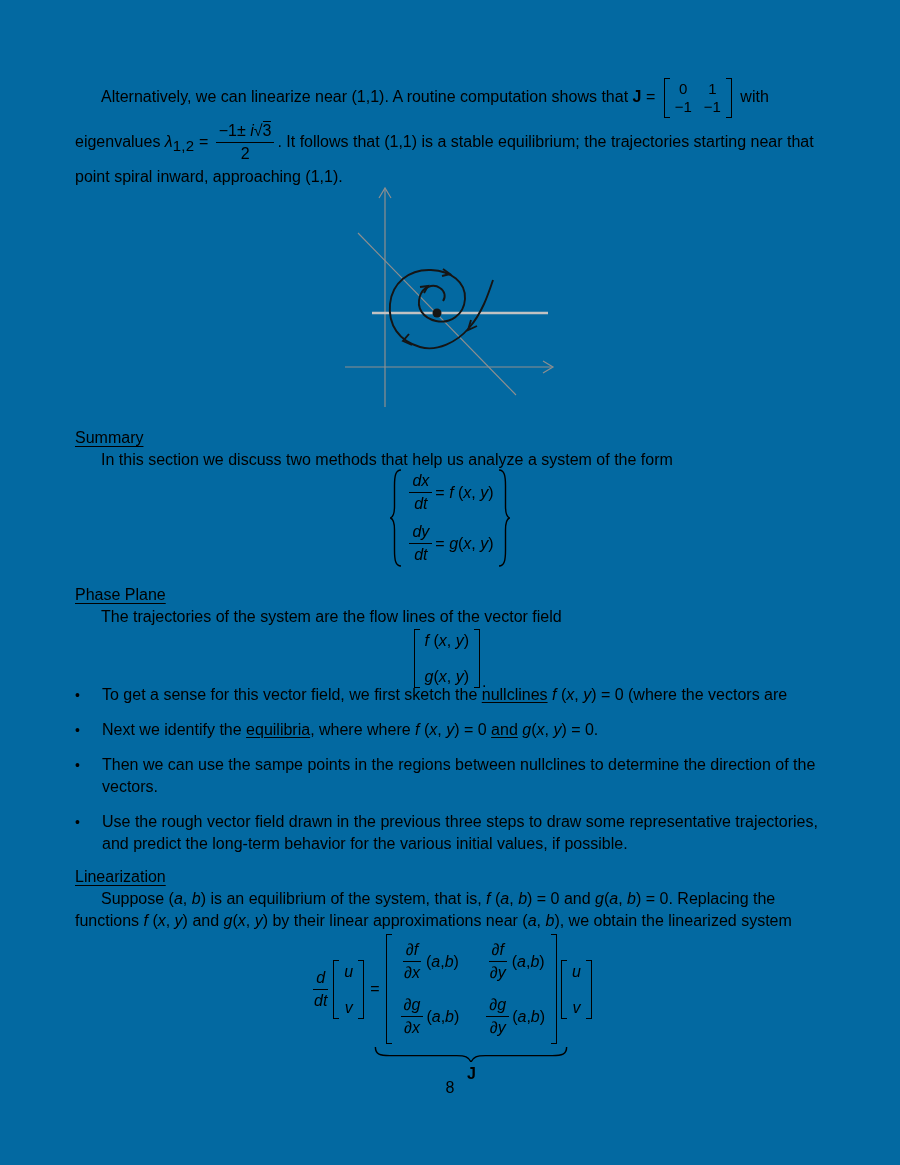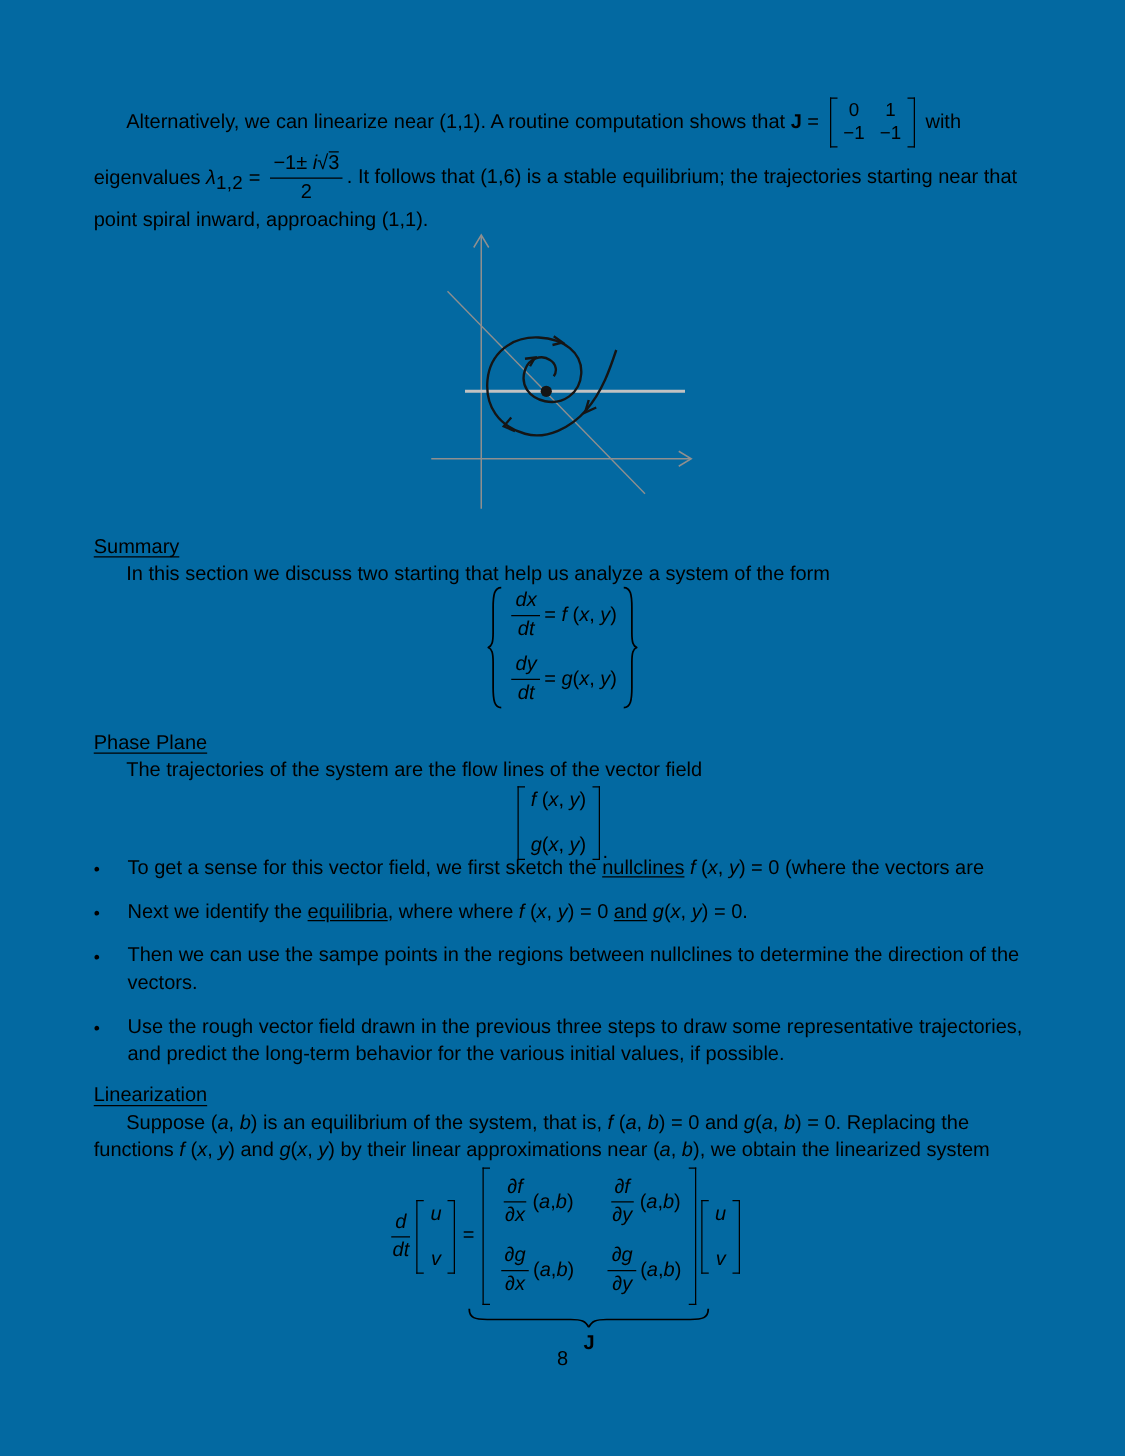--- a/index.html
+++ b/index.html
@@ -73,21 +73,21 @@
           <span>−1</span>
         </span>
         <span class="br"></span>
       </span>
       <span><span>with</span></span>
     </div>
     <div class="line l2">
       <span><span>eigenvalues </span><span class="i">λ</span><span class="sub">1,2</span><span> = </span></span><span class="frac">
           <span class="num"><span>−1± </span><span class="i">i</span><span>√</span><span class="ov">3</span></span>
           <span class="den"><span>2</span></span>
-        </span><span><span>. It follows that (1,6) is a stable equilibrium; the trajectories starting near that</span></span>
+        </span><span><span>. It follows that (1,1) is a stable equilibrium; the trajectories starting near that</span></span>
     </div>
     <div class="line l3"><span>point spiral inward, approaching (1,1).</span></div>
   </div>
 
   <svg id="figure" width="225" height="228" viewBox="0 0 225 228">
 
     <line x1="47" y1="6" x2="47" y2="224" stroke-width="1.2" stroke="#8f8f8f"></line>
     <polyline points="41,15 47,5 53,15" fill="none" stroke-width="1.2" stroke="#8f8f8f"></polyline>
 
     <line x1="7" y1="184" x2="214" y2="184" stroke-width="1.2" stroke="#8f8f8f"></line>
@@ -101,21 +101,21 @@
     <polyline points="133,137 130,147 139,143" fill="none" stroke-width="1.9" stroke="#151515"></polyline>
     <polyline points="104,93 112,91 105,86" fill="none" stroke-width="1.9" stroke="#151515"></polyline>
     <polyline points="74,162 65,158 71,151" fill="none" stroke-width="1.9" stroke="#151515"></polyline>
     <polyline points="82,104 90,103 86,110" fill="none" stroke-width="1.9" stroke="#151515"></polyline>
 
     <circle cx="99" cy="130" r="4.5" fill="#151515"></circle>
   </svg>
 
   <div id="summary">
     <div class="heading">Summary</div>
-    <div class="line ind"><span>In this section we discuss two starting that help us analyze a system of the form</span></div>
+    <div class="line ind"><span>In this section we discuss two methods that help us analyze a system of the form</span></div>
   </div>
 
   <div id="system">
     <svg width="13" height="100" viewBox="0 0 13 100">
       <path d="M11,2 C5.5,2 4.5,8 4.5,18 L4.5,38 C4.5,46 3.5,49 0.5,50 C3.5,51 4.5,54 4.5,62 L4.5,82 C4.5,92 5.5,98 11,98" fill="none" stroke="#000" stroke-width="1.4"></path>
     </svg>
     <div class="rows">
       <div class="sysrow">
         <span class="frac">
             <span class="num"><span class="i">dx</span></span>

